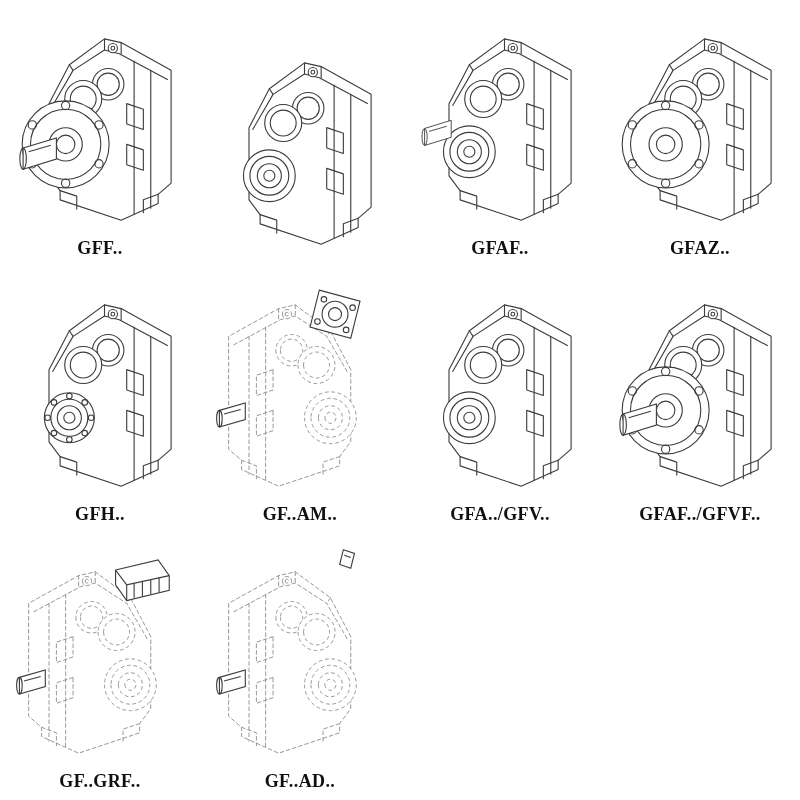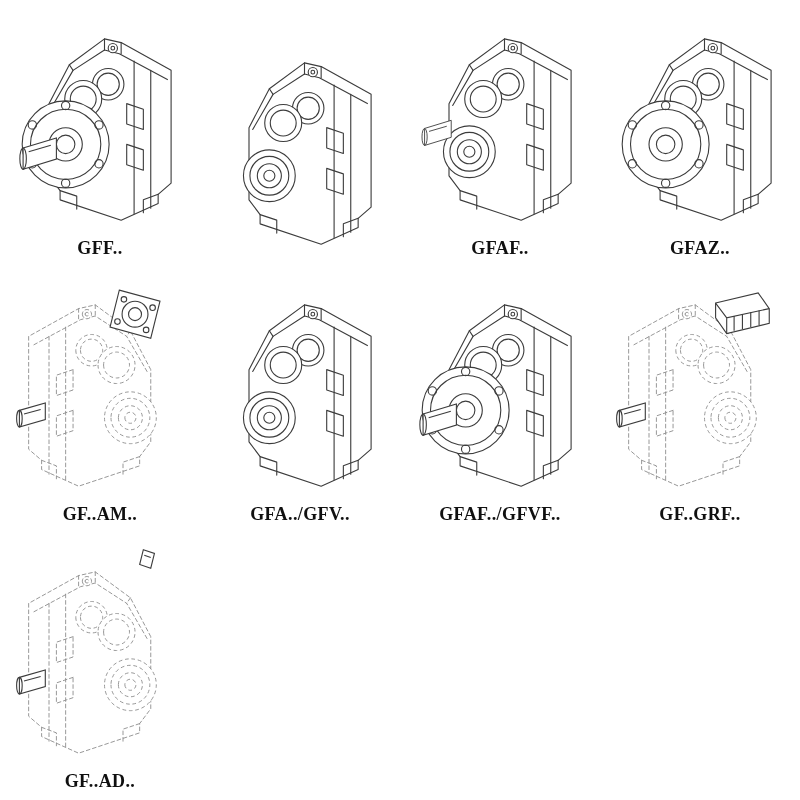--- a/index.html
+++ b/index.html
@@ -165,20 +165,28 @@
 
   <figure class="cell">
     <svg class="drawing" viewBox="0 0 190 240">
       <use href="#housing" stroke="#3c3c3c" stroke-width="1.2"></use>
       <use href="#bores" stroke="#3c3c3c" stroke-width="1.2"></use>
       <use href="#flange" stroke="#3c3c3c" stroke-width="1.2"></use>
     </svg>
     <figcaption class="label">GFAZ..</figcaption>
   </figure>
 
+  <figure class="cell">
+    <svg class="drawing" viewBox="0 0 190 240">
+      <use href="#housing" stroke="#3c3c3c" stroke-width="1.2"></use>
+      <use href="#bores" stroke="#3c3c3c" stroke-width="1.2"></use>
+      <use href="#bearing" stroke="#3c3c3c" stroke-width="1.2"></use>
+    </svg>
+    <figcaption class="label">GFH..</figcaption>
+  </figure>
 
 
   <figure class="cell">
     <svg class="drawing" viewBox="0 0 190 240">
       <use href="#housing" stroke="#8f8f8f" stroke-width="1" stroke-dasharray="4 3" transform="translate(190,0) scale(-1,1)"></use>
       <use href="#bores" stroke="#8f8f8f" stroke-width="1" stroke-dasharray="4 3" transform="translate(190,0) scale(-1,1)"></use>
       <use href="#boss" stroke="#8f8f8f" stroke-width="1" stroke-dasharray="4 3" transform="translate(190,0) scale(-1,1)"></use>
       <use href="#amflange" stroke="#3c3c3c" stroke-width="1.2"></use>
       <use href="#stubshaft" stroke="#3c3c3c" stroke-width="1.2"></use>
     </svg>

